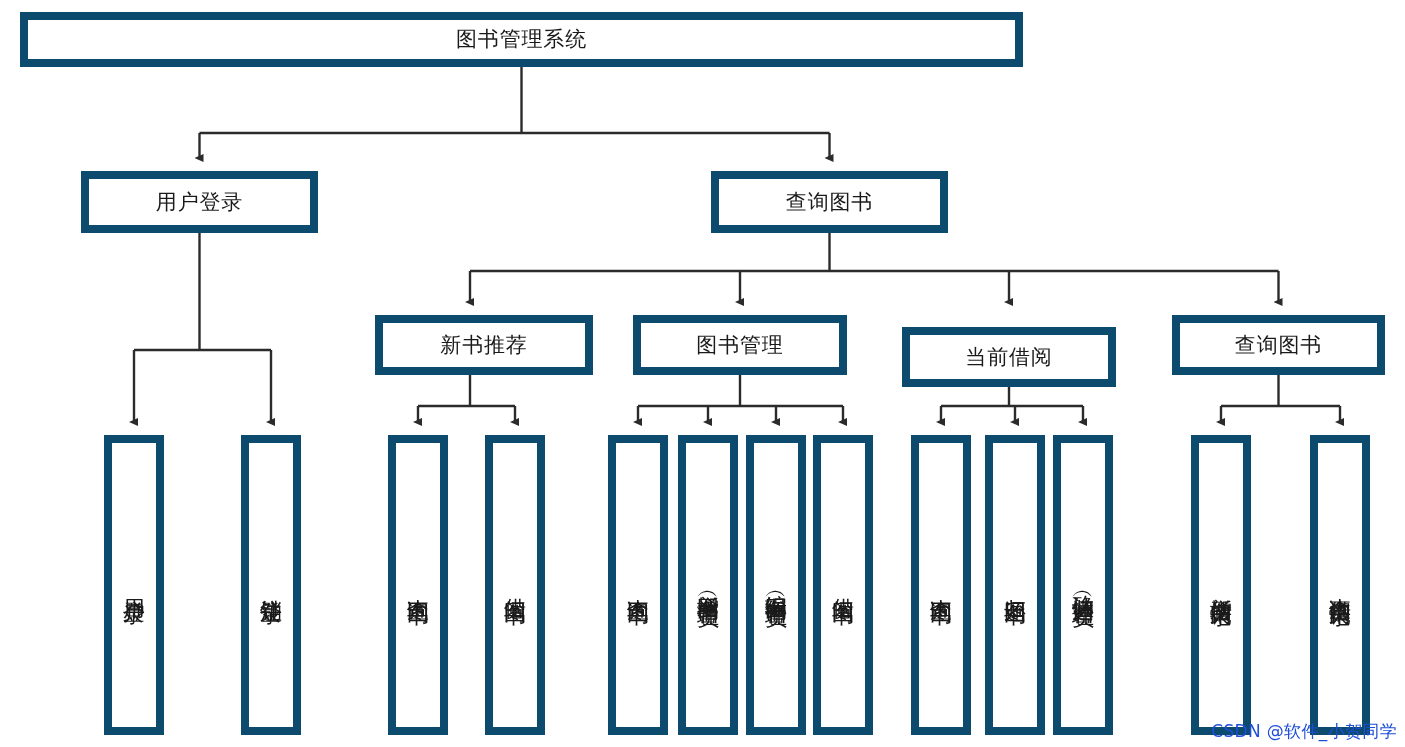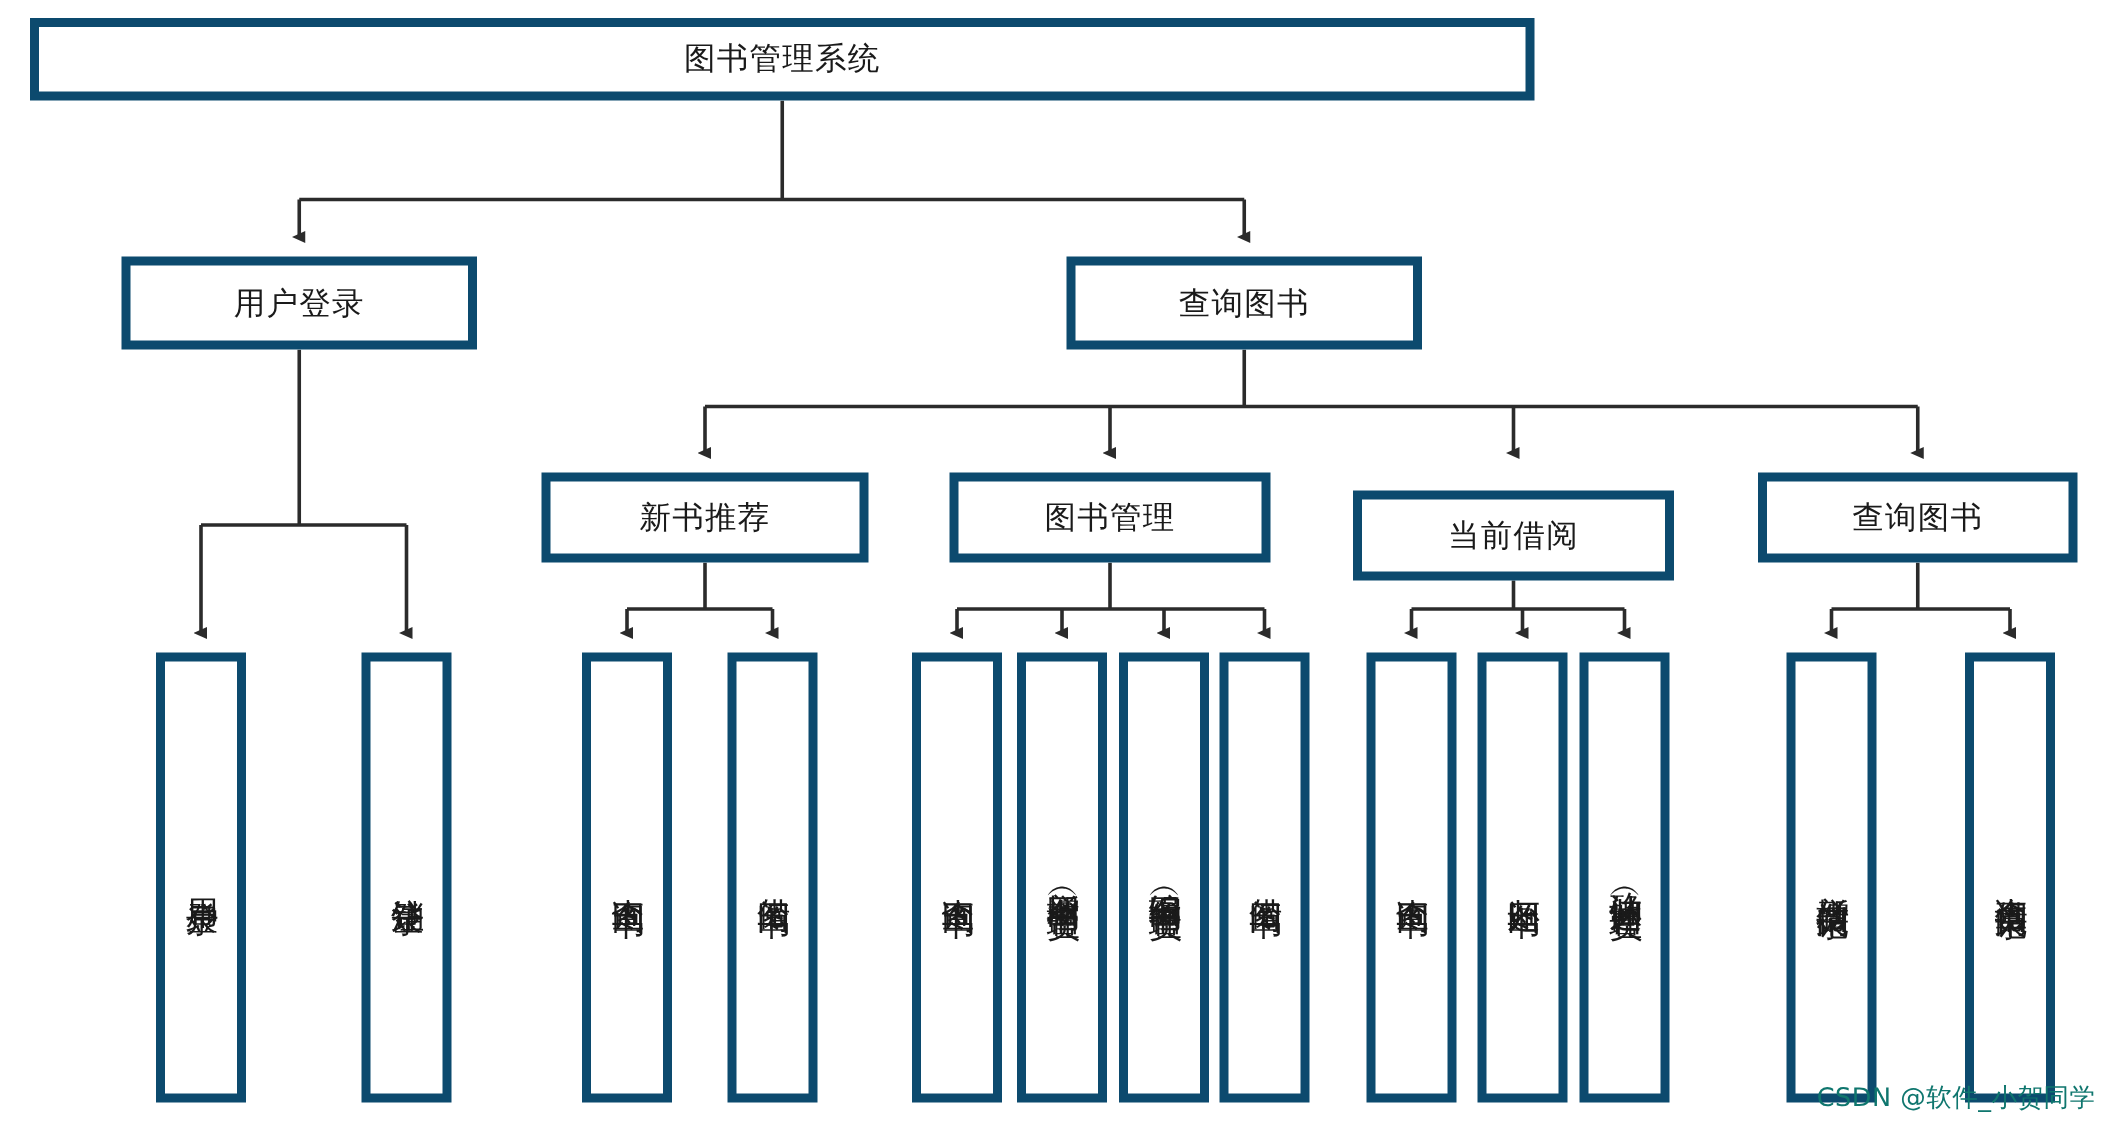--- a/index.html
+++ b/index.html
@@ -23,21 +23,21 @@
     left: 0;
     top: 0;
     width: 1405px;
     height: 747px;
     pointer-events: none;
   }
   .node {
     position: absolute;
     box-sizing: border-box;
     background: #ffffff;
-    border: 6px solid #0c4a6e;
+    border: 8px solid #0c4a6e;
     display: flex;
     align-items: center;
     justify-content: center;
     text-align: center;
     color: #1a1a1a;
     z-index: 2;
   }
   .node-label {
     display: block;
     line-height: 1.25;
@@ -58,21 +58,21 @@
     font-size: 22px;
     line-height: 1.08;
     letter-spacing: 0.08em;
     max-height: 100%;
   }
   .watermark {
     position: absolute;
     right: 8px;
     bottom: 4px;
     font-size: 17px;
-    color: #0f766e;
+    color: #1d4ed8;
     white-space: nowrap;
     z-index: 5;
     letter-spacing: 0.02em;
   }
 </style>
 </head>
 <body>
 
 <div id="canvas">
 
@@ -122,21 +122,21 @@
   <div id="nodes-layer">
       <div class="node horizontal" style="left: 20px; top: 12px; width: 1003px; height: 55px;">
         <span class="node-label">图书管理系统</span>
       </div>
       <div class="node horizontal" style="left: 81px; top: 171px; width: 237px; height: 62px;">
         <span class="node-label">用户登录</span>
       </div>
       <div class="node horizontal" style="left: 711px; top: 171px; width: 237px; height: 62px;">
         <span class="node-label">查询图书</span>
       </div>
-      <div class="node horizontal" style="left: 361px; top: 315px; width: 218px; height: 60px;">
+      <div class="node horizontal" style="left: 375px; top: 315px; width: 218px; height: 60px;">
         <span class="node-label">新书推荐</span>
       </div>
       <div class="node horizontal" style="left: 633px; top: 315px; width: 214px; height: 60px;">
         <span class="node-label">图书管理</span>
       </div>
       <div class="node horizontal" style="left: 902px; top: 315px; width: 214px; height: 60px; margin-top: 12px;">
         <span class="node-label">当前借阅</span>
       </div>
       <div class="node horizontal" style="left: 1172px; top: 315px; width: 213px; height: 60px;">
         <span class="node-label">查询图书</span>

